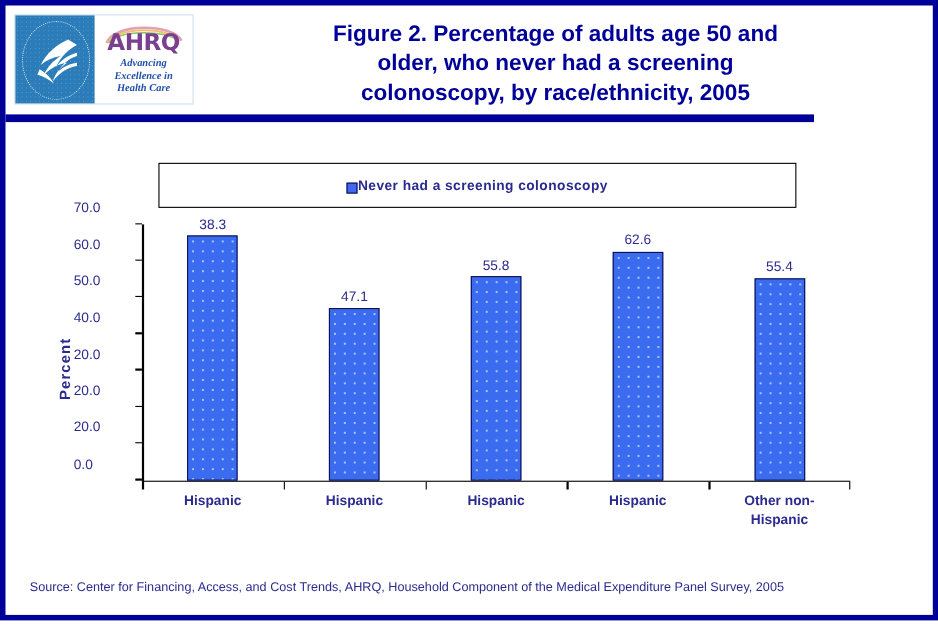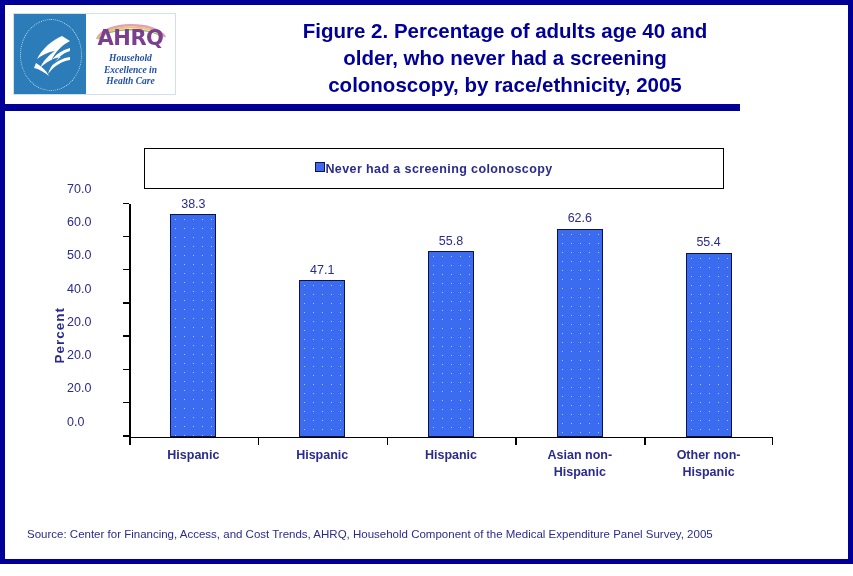--- a/index.html
+++ b/index.html
@@ -140,21 +140,21 @@
     width: 578px;
     height: 39px;
     border: 1px solid #000000;
     background: #ffffff;
     display: flex;
     align-items: center;
     justify-content: center;
   }
   #legend-entry {
     display: flex;
-    align-items: flex-start;
+    align-items: flex-end;
     gap: 0;
   }
   #legend-swatch {
     width: 10px;
     height: 10px;
     background: #4169f0;
     border: 1px solid #11114d;
     box-sizing: border-box;
   }
   #legend-label {
@@ -278,29 +278,29 @@
         </svg>
       </div>
       <div id="ahrq-mark">
         <svg id="ahrq-arc" viewBox="0 0 74 22">
           <path d="M3 21 C10 3, 62 3, 71 19" fill="none" stroke="#e2a0b8" stroke-width="2.4"></path>
           <path d="M4 21 C11 6, 60 6, 69 19" fill="none" stroke="#f0c36a" stroke-width="1.8"></path>
           <path d="M5 21 C12 9, 58 9, 67 19" fill="none" stroke="#8fbf6e" stroke-width="1.4"></path>
         </svg>
         <div id="ahrq-word">AHRQ</div>
         <div id="ahrq-tag">
-          <div>Household</div>
+          <div>Advancing</div>
           <div>Excellence in</div>
           <div>Health Care</div>
         </div>
       </div>
     </div>
 
     <div id="fig-title">
-      <div>Figure 2. Percentage of adults age 40 and</div>
+      <div>Figure 2. Percentage of adults age 50 and</div>
       <div>older, who never had a screening</div>
       <div>colonoscopy, by race/ethnicity, 2005</div>
     </div>
 
     <div id="header-rule"></div>
   </div>
 
   <div id="chart-area">
 
     <div id="legend-box">
@@ -361,21 +361,20 @@
         <div class="cat-label" style="left: 123.4px; top: 336px;">
           <div>Hispanic</div>
         </div>
         <div class="cat-label" style="left: 252.2px; top: 336px;">
           <div>Hispanic</div>
         </div>
         <div class="cat-label" style="left: 381px; top: 336px;">
           <div>Hispanic</div>
         </div>
         <div class="cat-label" style="left: 509.8px; top: 336px;">
-          <div>Asian non-</div>
           <div>Hispanic</div>
         </div>
         <div class="cat-label" style="left: 638.6px; top: 336px;">
           <div>Other non-</div>
           <div>Hispanic</div>
         </div>
       </div>
   </div>
 
   <div id="source-line">Source: Center for Financing, Access, and Cost Trends, AHRQ, Household Component of the Medical Expenditure Panel Survey, 2005</div>

